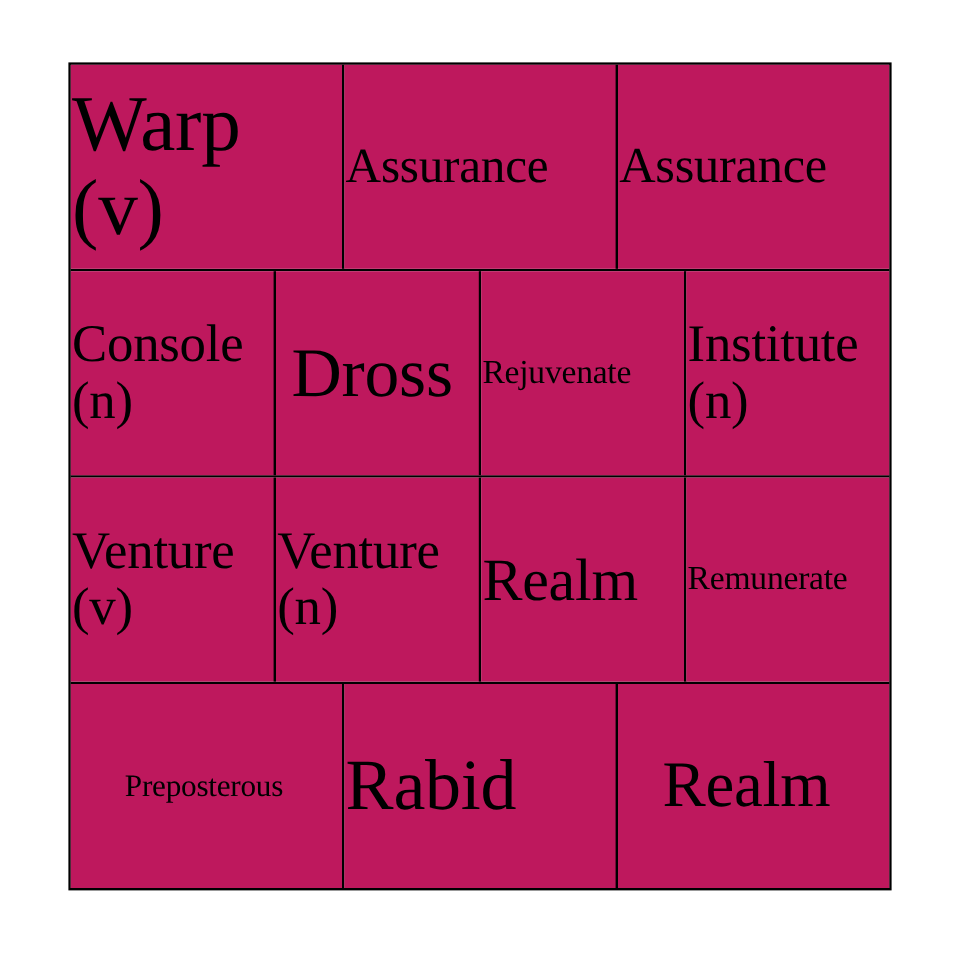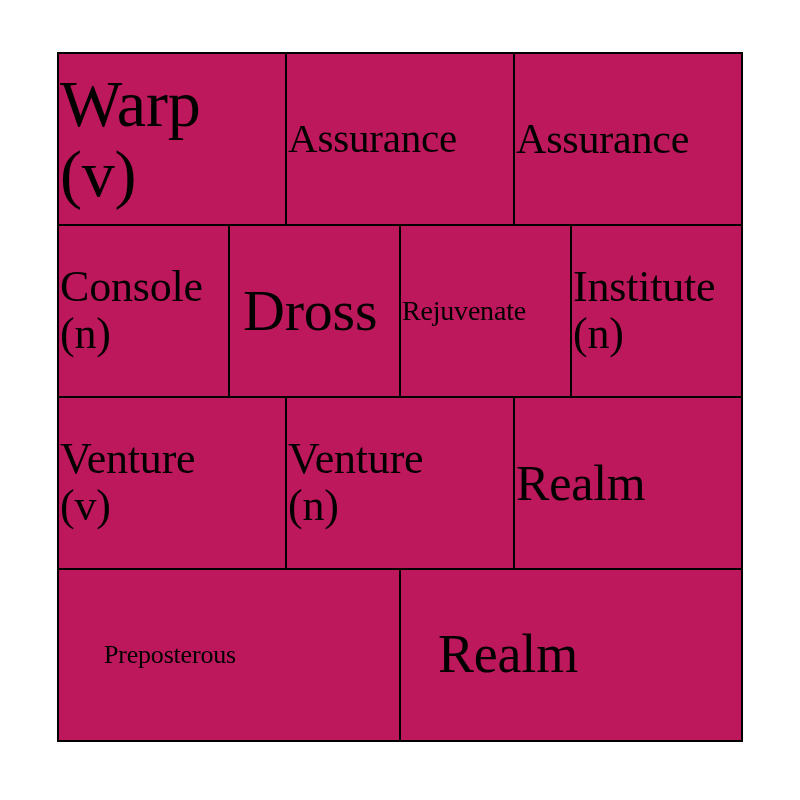--- a/index.html
+++ b/index.html
@@ -107,24 +107,30 @@
       <span class="cell-text" style="font-size: 44px;">Venture
 (v)</span>
     </div>
     <div class="bingo-cell">
       <span class="cell-text" style="font-size: 44px;">Venture
 (n)</span>
     </div>
     <div class="bingo-cell">
       <span class="cell-text" style="font-size: 50px;">Realm</span>
     </div>
+    <div class="bingo-cell">
+      <span class="cell-text" style="font-size: 28px;">Remunerate</span>
+    </div>
   </div>
 
   <div class="bingo-row">
     <div class="bingo-cell">
       <span class="cell-text" style="font-size: 26px; margin-left: 44px;">Preposterous</span>
+    </div>
+    <div class="bingo-cell">
+      <span class="cell-text" style="font-size: 60px;">Rabid</span>
     </div>
     <div class="bingo-cell">
       <span class="cell-text" style="font-size: 54px; margin-left: 36px;">Realm</span>
     </div>
   </div>
 
 </div>
 
 </body></html>

